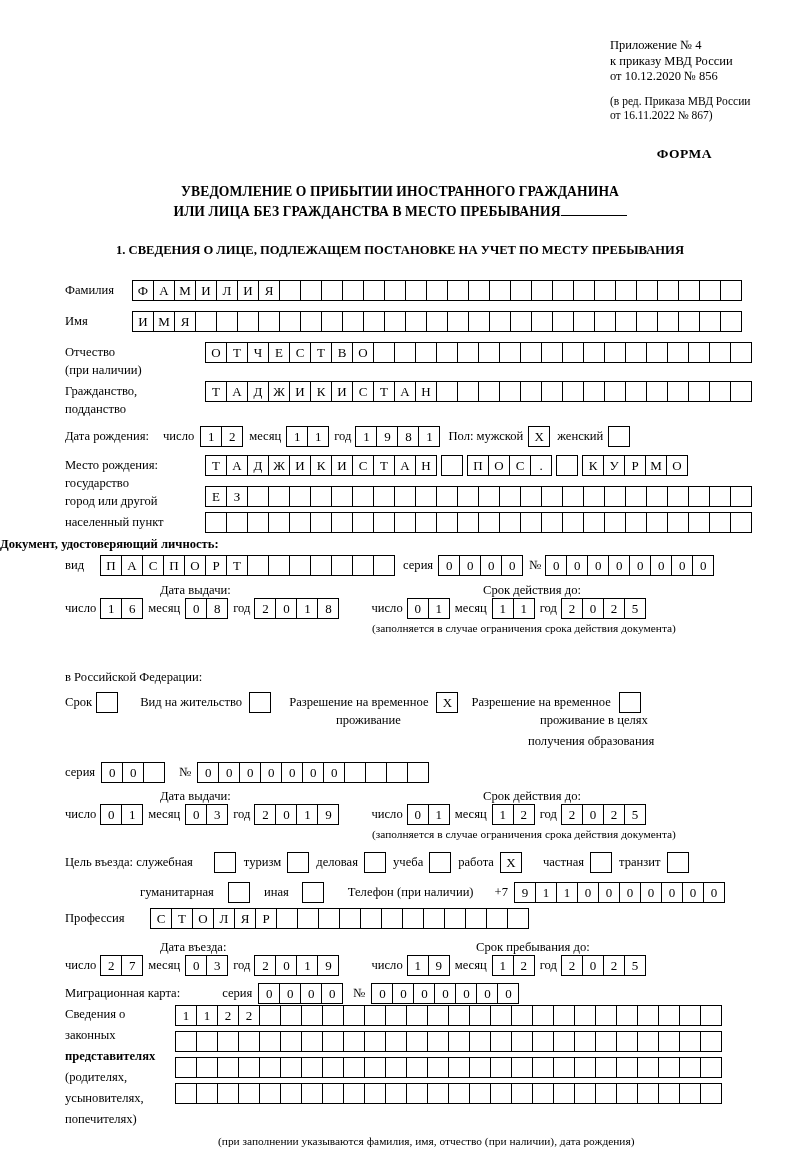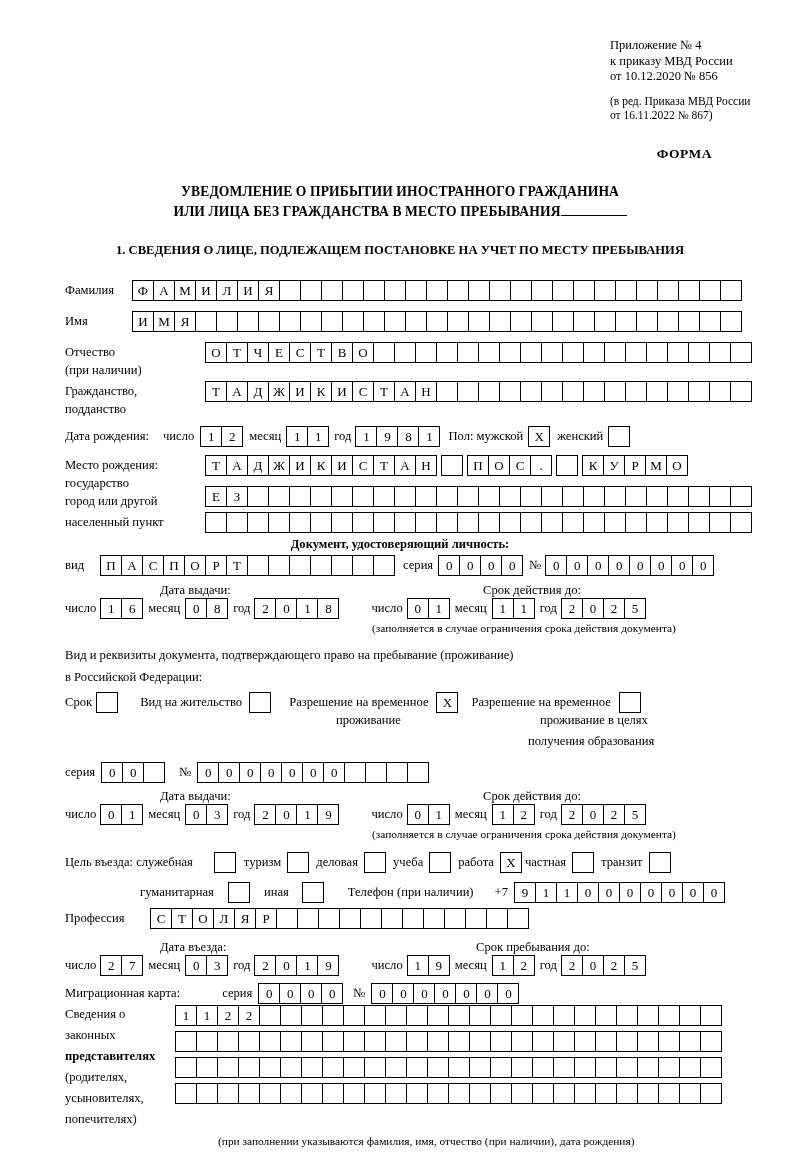--- a/index.html
+++ b/index.html
@@ -350,21 +350,21 @@
         <span class="bx"></span>
         <span class="bx"></span>
         <span class="bx"></span>
         <span class="bx"></span>
         <span class="bx"></span>
         <span class="bx"></span>
       </span>
   </div>
   <div style="position:absolute; top:515px; left:65px;" class="lbl">населенный пункт</div>
 
-  <div style="position:absolute; top:537px; left:0; width:800px; text-align:center;" class="lbl bold">Документ, удостоверяющий личность:</div>
+  <div style="position:absolute; top:537px; left:0; width:800px; " class="lbl bold">Документ, удостоверяющий личность:</div>
 
   <div class="row" style="top:555px; left:65px;">
     <span class="lbl" style="width:35px">вид</span>
     <span class="boxes" id="doc-kind">
         <span class="bx">П</span>
         <span class="bx">А</span>
         <span class="bx">С</span>
         <span class="bx">П</span>
         <span class="bx">О</span>
         <span class="bx">Р</span>
@@ -432,21 +432,20 @@
     <span class="boxes" id="doc-valid-year" style="margin-left:4px">
         <span class="bx">2</span>
         <span class="bx">0</span>
         <span class="bx">2</span>
         <span class="bx">5</span>
       </span>
   </div>
 
   <div style="position:absolute; top:622px; left:372px;" class="note">(заполняется в случае ограничения срока действия документа)</div>
 
-  <div style="position:absolute; top:648px; left:65px;" class="lbl">Вид и реквизиты документа, подтверждающего право на пребывание (проживание)</div>
   <div style="position:absolute; top:670px; left:65px;" class="lbl">в Российской Федерации:</div>
 
   <div class="row" style="top:692px; left:65px;">
     <span class="lbl">Срок</span>
     <span class="chk" style="margin-left:4px"></span>
     <span class="lbl" style="margin-left:22px">Вид на жительство</span>
     <span class="chk" style="margin-left:7px"></span>
     <span class="lbl" style="margin-left:18px">Разрешение на временное</span>
     <span class="chk" style="margin-left:8px">Х</span>
     <span class="lbl" style="margin-left:13px">Разрешение на временное</span>
@@ -525,21 +524,21 @@
     <span class="lbl">Цель въезда: служебная</span>
     <span class="chk" style="margin-left:21px"></span>
     <span class="lbl" style="margin-left:8px">туризм</span>
     <span class="chk" style="margin-left:6px"></span>
     <span class="lbl" style="margin-left:7px">деловая</span>
     <span class="chk" style="margin-left:6px"></span>
     <span class="lbl" style="margin-left:7px">учеба</span>
     <span class="chk" style="margin-left:6px"></span>
     <span class="lbl" style="margin-left:7px">работа</span>
     <span class="chk" style="margin-left:6px">Х</span>
-    <span class="lbl" style="margin-left:3px">частная</span>
+    <span class="lbl" style="margin-left:21px">частная</span>
     <span class="chk" style="margin-left:6px"></span>
     <span class="lbl" style="margin-left:7px">транзит</span>
     <span class="chk" style="margin-left:6px"></span>
   </div>
 
   <div class="row" style="top:882px; left:140px;">
     <span class="lbl">гуманитарная</span>
     <span class="chk" style="margin-left:14px"></span>
     <span class="lbl" style="margin-left:14px">иная</span>
     <span class="chk" style="margin-left:13px"></span>

